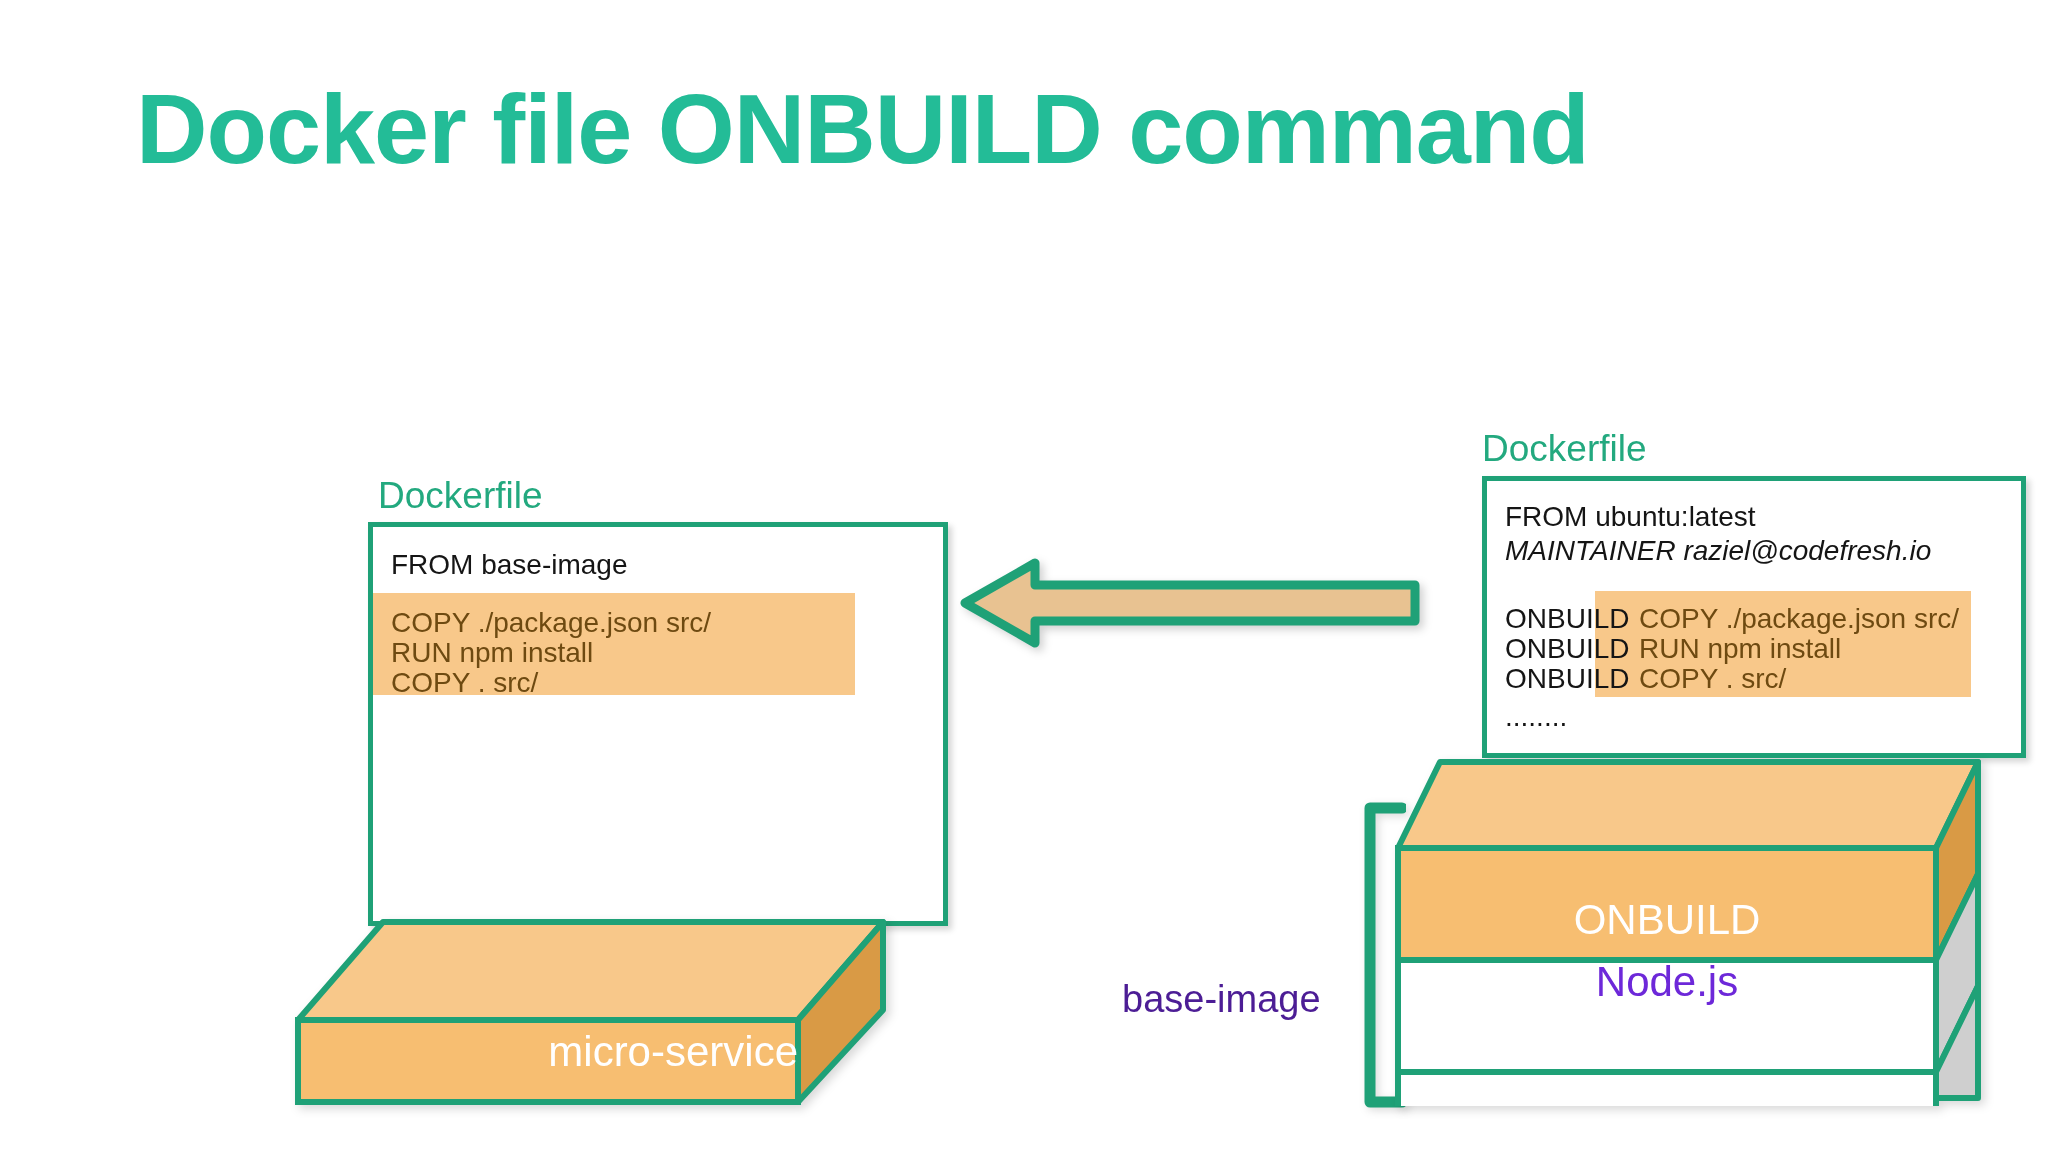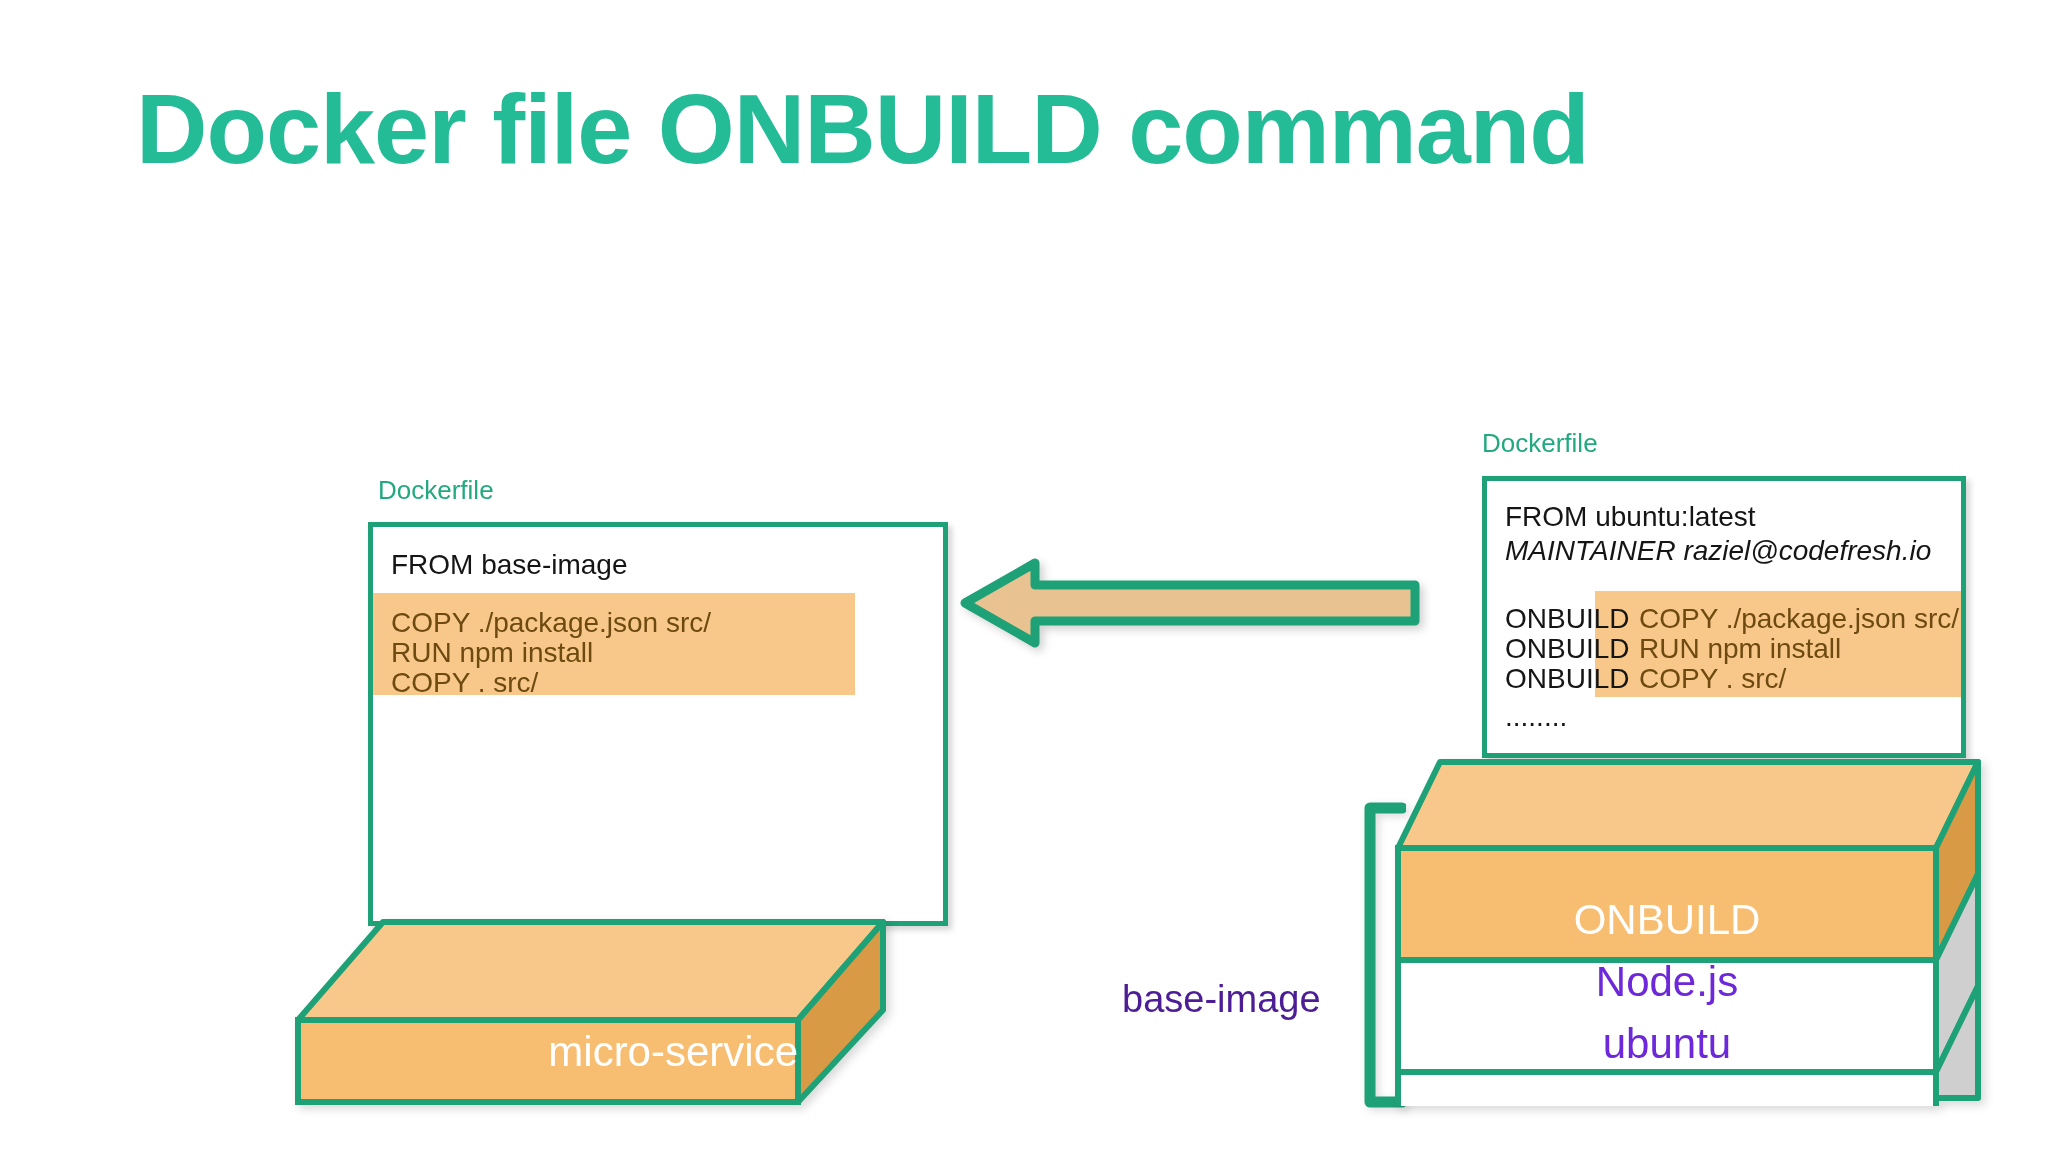--- a/index.html
+++ b/index.html
@@ -22,21 +22,21 @@
     color:#23BC97;
     white-space:nowrap;
     font-family:"Liberation Sans", sans-serif;
     margin-left:40px;
   }
 
   
   .caption{
     position:absolute;
     color:#23A97F;
-    font-size:26px;
+    font-size:37px;
     white-space:nowrap;
     font-family:"Liberation Sans", sans-serif;
   }
 
   
   .codebox{
     position:absolute;
     background:#ffffff;
     border:5px solid #1FA177;
     box-sizing:border-box;
@@ -55,21 +55,21 @@
     position:absolute;
     background:#F8C88A;
   }
   .code-line.orange-text{color:#6E4A11;}
 
   
   #left-codebox{ left:368px; top:522px; width:580px; height:404px; }
   #left-hl{ left:0px; top:66px; width:482px; height:102px; }
 
   
-  #right-codebox{ left:1482px; top:476px; width:484px; height:282px; }
+  #right-codebox{ left:1482px; top:476px; width:544px; height:282px; }
   #right-hl{ left:108px; top:110px; width:376px; height:106px; }
 
   
   #flow-arrow{
     position:absolute;
     left:960px; top:558px;
     width:460px; height:90px;
     filter:drop-shadow(4px 4px 4px rgba(0,0,0,.18));
   }
 
@@ -180,15 +180,14 @@
 
     <rect x="8" y="204" width="538" height="112" fill="#ffffff" stroke="#1FA177" stroke-width="6"></rect>
 
     <rect x="8" y="316" width="538" height="112" fill="#ffffff" stroke="#1FA177" stroke-width="6"></rect>
   </svg>
 
   <div class="stack-label lbl-white" style="left:1398px; top:896px; width:538px;">ONBUILD</div>
 
   <div class="stack-label lbl-green" style="left:1398px; top:958px; width:538px;">Node.js</div>
 
-  <div class="stack-label lbl-green" style="left:1398px; top:1020px; width:538px;">ubuntu</div>
 
 </div>
 
 </body></html>

